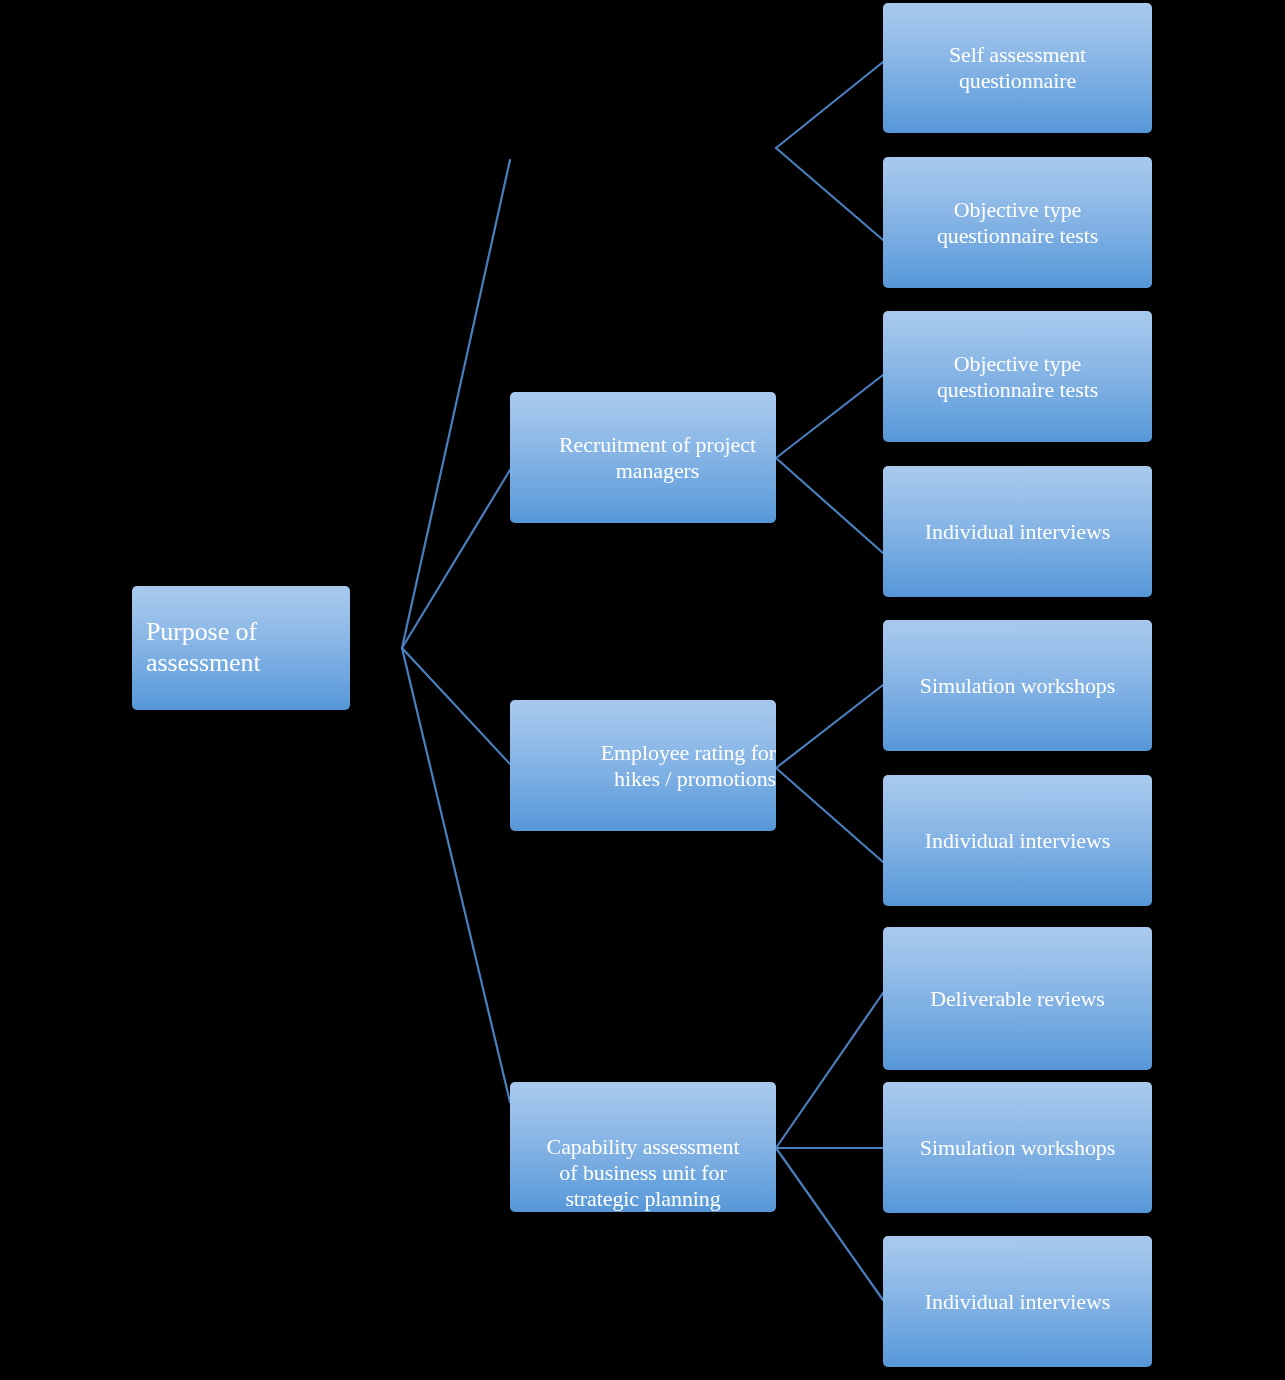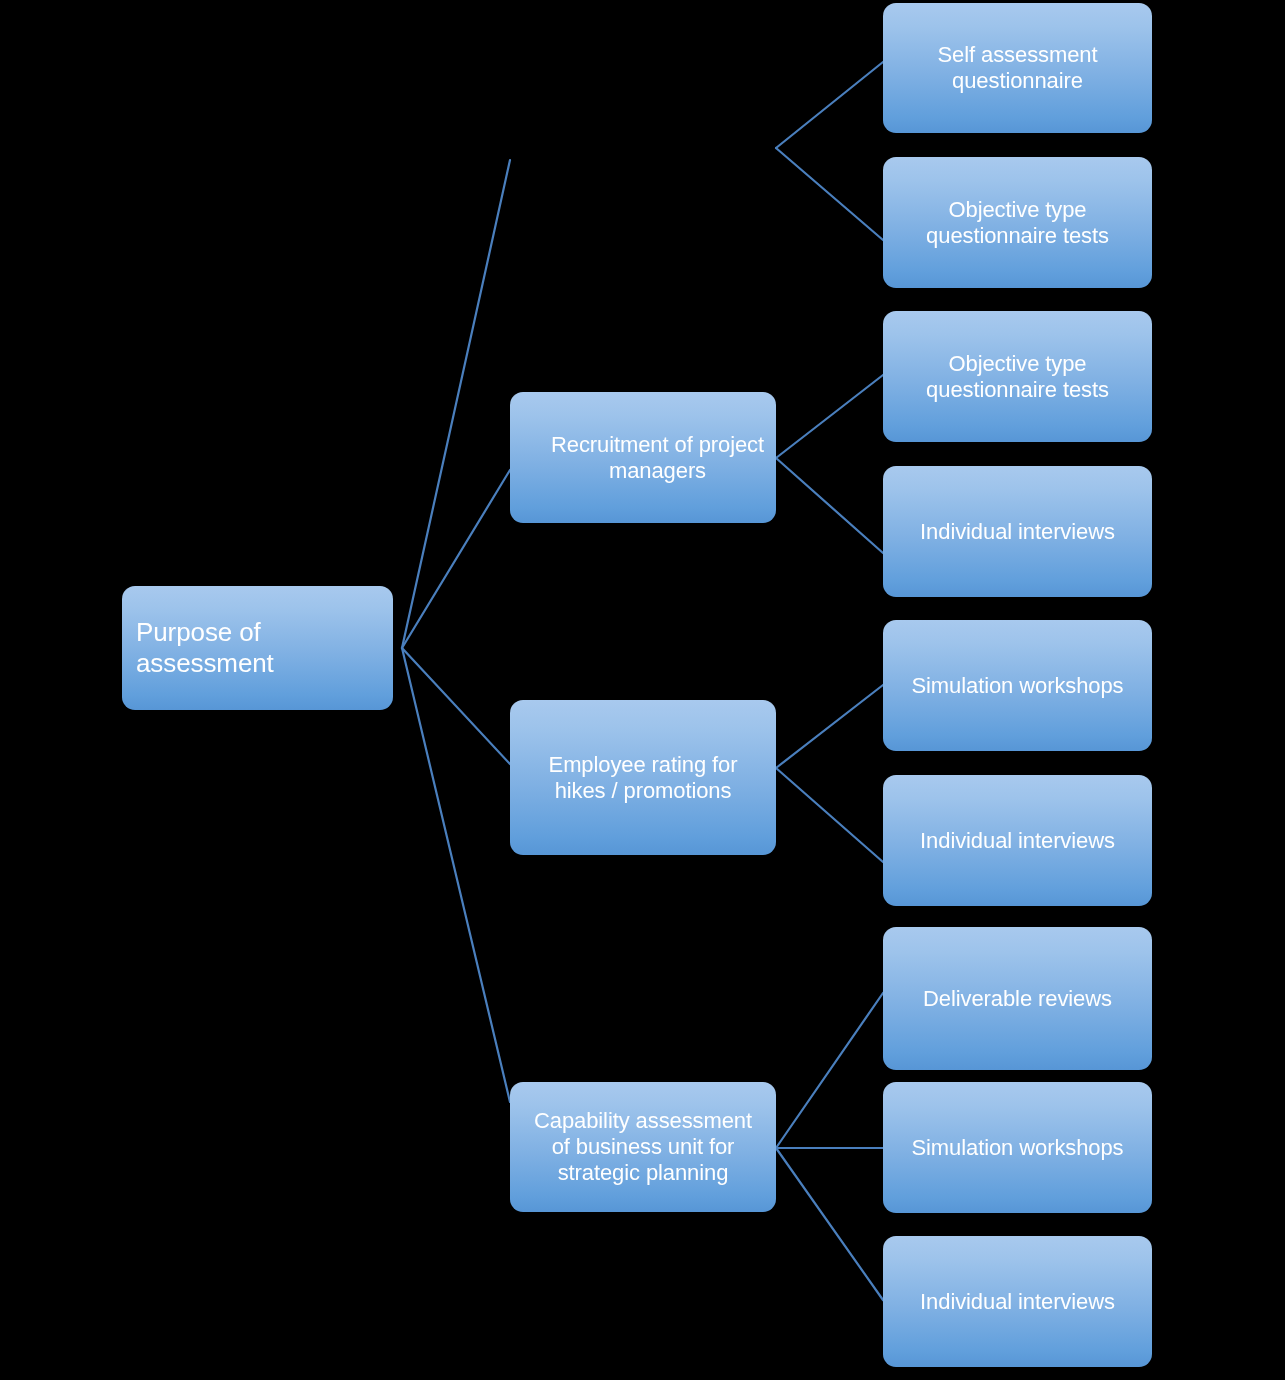--- a/index.html
+++ b/index.html
@@ -23,29 +23,30 @@
     top: 0;
     width: 1285px;
     height: 1380px;
     z-index: 1;
     pointer-events: none;
   }
   .node {
     position: absolute;
     z-index: 2;
     box-sizing: border-box;
-    border-radius: 13px;
+    border-radius: 5px;
     background: linear-gradient(to bottom, #A8C9EE 0%, #9DC3EB 18%, #7FB0E3 55%, #619FDC 88%, #5796D6 100%);
     color: #FFFFFF;
     display: flex;
     align-items: center;
     justify-content: center;
     text-align: center;
     line-height: 1.18;
     letter-spacing: -0.1px;
+    font-family: Liberation Serif, serif;
     -webkit-font-smoothing: antialiased;
   }
   .node .label {
     display: block;
     width: 100%;
     white-space: pre-line;
   }
   
   .node.root {
     justify-content: flex-start;
@@ -83,21 +84,21 @@
 
       <line x1="776" y1="768" x2="883" y2="685"></line>
       <line x1="776" y1="768" x2="883" y2="862"></line>
 
       <line x1="776" y1="1148" x2="883" y2="993"></line>
       <line x1="776" y1="1148" x2="883" y2="1148"></line>
       <line x1="776" y1="1148" x2="883" y2="1300"></line>
     </g>
   </svg>
 
-  <div class="node root" style="left:122px; top:586px; width:271px; height:124px;">
+  <div class="node root" style="left:132px; top:586px; width:218px; height:124px;">
     <span class="label">Purpose of assessment</span>
   </div>
 
   <div class="node level2" style="left:883px; top:3px; width:269px; height:130px;">
     <span class="label">Self assessment
 questionnaire</span>
   </div>
   <div class="node level2" style="left:883px; top:157px; width:269px; height:131px;">
     <span class="label">Objective type
 questionnaire tests</span>
@@ -108,32 +109,32 @@
 managers</span>
   </div>
   <div class="node level2" style="left:883px; top:311px; width:269px; height:131px;">
     <span class="label">Objective type
 questionnaire tests</span>
   </div>
   <div class="node level2" style="left:883px; top:466px; width:269px; height:131px;">
     <span class="label">Individual interviews</span>
   </div>
 
-  <div class="node level1" style="left:510px; top:700px; width:266px; height:155px;">
+  <div class="node level1" style="left:510px; top:700px; width:266px; height:131px;text-align:right;">
     <span class="label">Employee rating for
 hikes /  promotions</span>
   </div>
   <div class="node level2" style="left:883px; top:620px; width:269px; height:131px;">
     <span class="label">Simulation workshops</span>
   </div>
   <div class="node level2" style="left:883px; top:775px; width:269px; height:131px;">
     <span class="label">Individual interviews</span>
   </div>
 
-  <div class="node level1" style="left:510px; top:1082px; width:266px; height:130px;">
+  <div class="node level1" style="left:510px; top:1082px; width:266px; height:130px;align-items:flex-end;">
     <span class="label">Capability assessment
 of business unit for
 strategic planning</span>
   </div>
   <div class="node level2" style="left:883px; top:927px; width:269px; height:143px;">
     <span class="label">Deliverable reviews</span>
   </div>
   <div class="node level2" style="left:883px; top:1082px; width:269px; height:131px;">
     <span class="label">Simulation workshops</span>
   </div>

